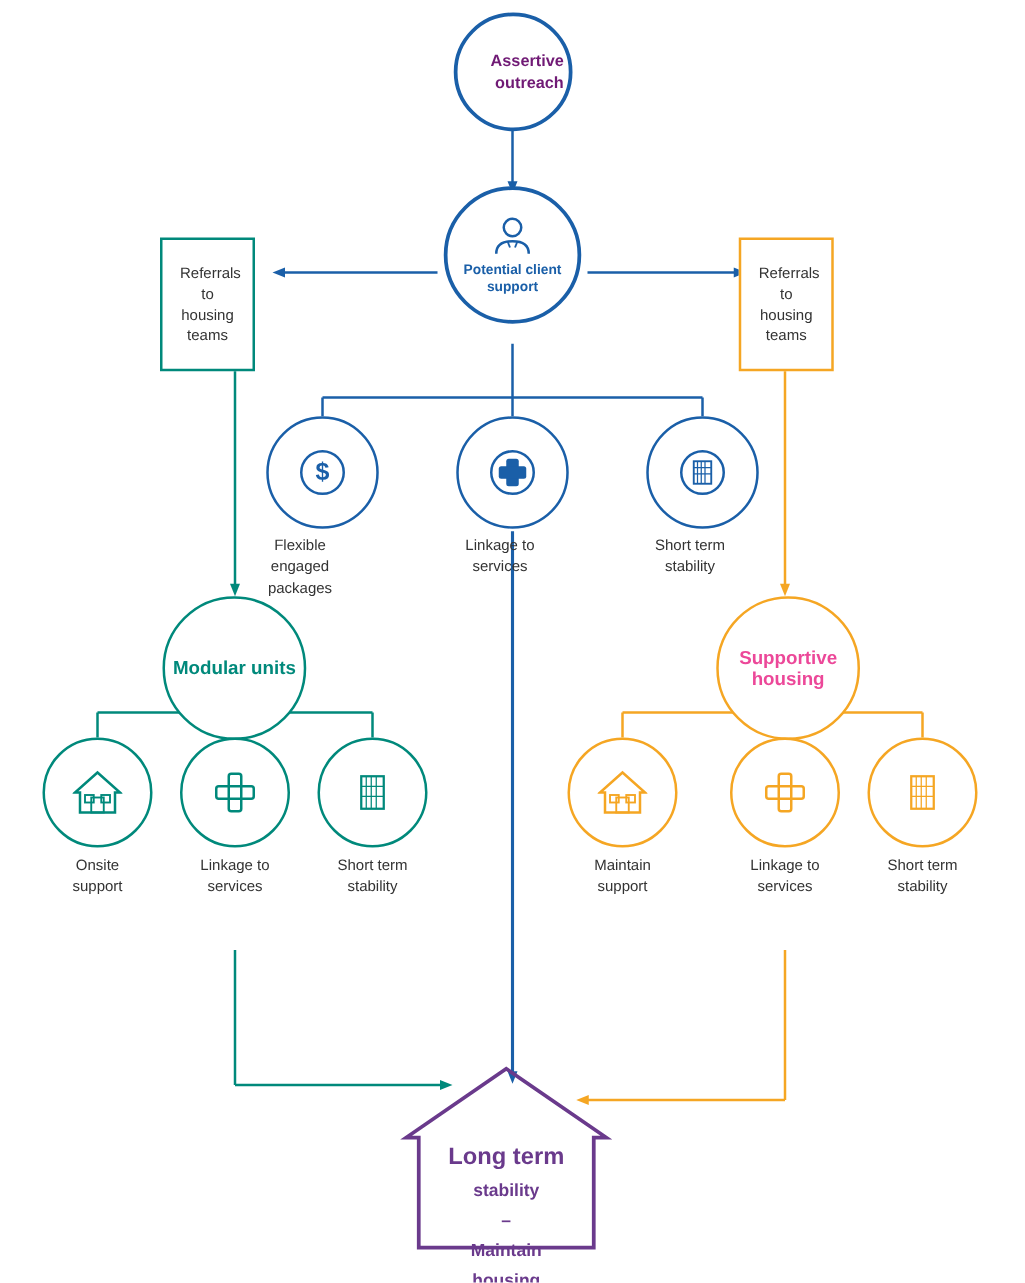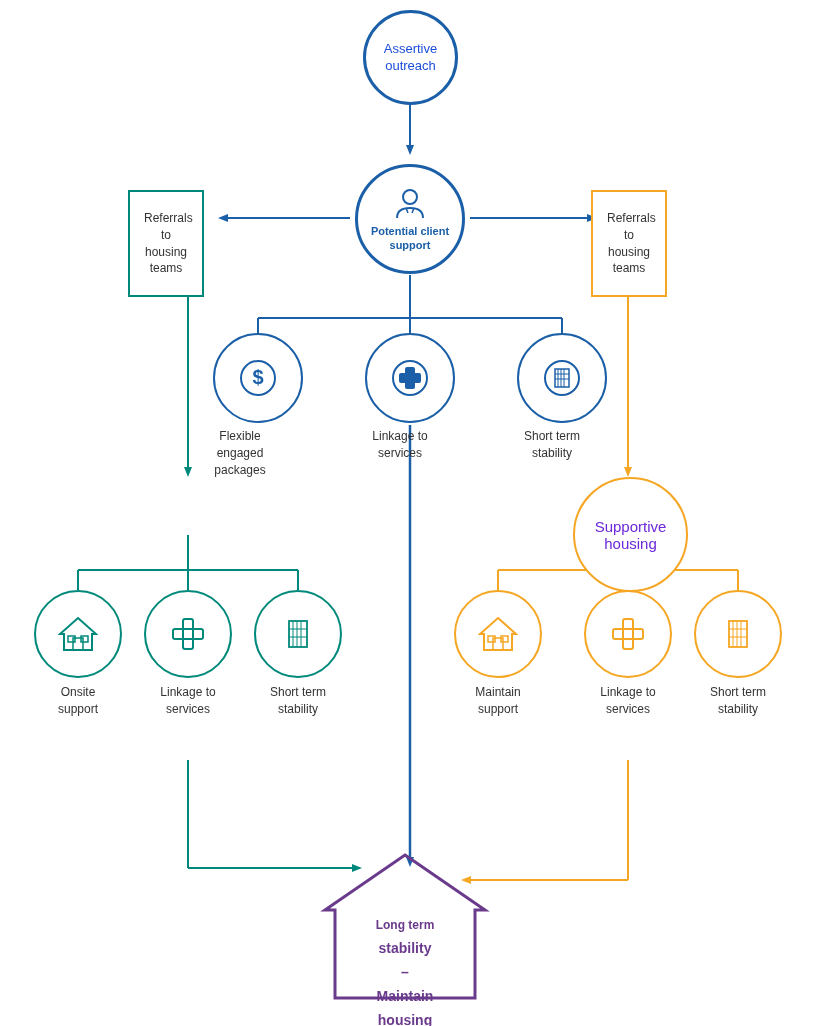--- a/index.html
+++ b/index.html
@@ -80,22 +80,22 @@
       text-align: center;
       color: #333;
       line-height: 1.4;
     }
     .label-bold-teal {
       font-weight: bold;
       color: #00897b;
       font-size: 14px;
     }
     .label-bold-orange {
-      font-weight: normal;
-      color: #6d28d9;
+      font-weight: bold;
+      color: #ec4899;
       font-size: 14px;
     }
 
     
     .connector-svg {
       position: absolute;
       top: 0; left: 0;
       pointer-events: none;
     }
 
@@ -158,24 +158,24 @@
     <line x1="188" y1="760" x2="188" y2="868" stroke="#00897b" stroke-width="2"></line>
     <line x1="188" y1="868" x2="355" y2="868" stroke="#00897b" stroke-width="2"></line>
     <polygon points="362,868 352,864 352,872" fill="#00897b"></polygon>
 
     <line x1="628" y1="760" x2="628" y2="880" stroke="#f5a623" stroke-width="2"></line>
     <line x1="628" y1="880" x2="468" y2="880" stroke="#f5a623" stroke-width="2"></line>
     <polygon points="461,880 471,876 471,884" fill="#f5a623"></polygon>
   </svg>
 
   <div class="circle circle-blue-top" style="left:363px; top:10px;">
-    <span style="font-size:13px; font-weight:normal; color:#1d4ed8; line-height:1.3; text-align:center; padding:4px;">Assertive outreach</span>
-  </div>
-
-  <div class="circle circle-blue-large" style="left:355px; top:164px; width:110px; height:110px;">
+    <span style="font-size:13px; font-weight:bold; color:#701a75; line-height:1.3; text-align:right; padding:4px;">Assertive outreach</span>
+  </div>
+
+  <div class="circle circle-blue-large" style="left:355px; top:149px; width:110px; height:110px;">
 
     <svg width="36" height="36" viewBox="0 0 36 36" class="icon-svg">
       <circle cx="18" cy="11" r="7" fill="none" stroke="#1a5fa8" stroke-width="2"></circle>
       <path d="M5 32 Q5 22 18 22 Q31 22 31 32" fill="none" stroke="#1a5fa8" stroke-width="2"></path>
 
       <line x1="14" y1="22" x2="16" y2="27" stroke="#1a5fa8" stroke-width="1.5"></line>
       <line x1="22" y1="22" x2="20" y2="27" stroke="#1a5fa8" stroke-width="1.5"></line>
     </svg>
     <span style="font-size:11px; font-weight:bold; color:#1a5fa8; line-height:1.3;">Potential client</span>
     <span style="font-size:11px; font-weight:bold; color:#1a5fa8; line-height:1.3;">support</span>
@@ -226,20 +226,24 @@
       <line x1="21" y1="10" x2="21" y2="28" stroke="#1a5fa8" stroke-width="1"></line>
       <line x1="12" y1="15" x2="26" y2="15" stroke="#1a5fa8" stroke-width="1"></line>
       <line x1="12" y1="20" x2="26" y2="20" stroke="#1a5fa8" stroke-width="1"></line>
     </svg>
   </div>
   <div class="label" style="left:507px; top:428px; width:90px;">
     <span>Short term</span><br>
     <span>stability</span>
   </div>
 
+  <div class="circle circle-teal" style="left:130px; top:477px; width:115px; height:115px;">
+    <span class="label-bold-teal" style="font-size:15px; padding:4px; text-align:center;">Modular
+units</span>
+  </div>
 
   <div class="circle circle-orange" style="left:573px; top:477px; width:115px; height:115px;">
     <span class="label-bold-orange" style="font-size:15px; padding:4px; text-align:center;">Supportive
 housing</span>
   </div>
 
   <div class="circle circle-teal" style="left:34px; top:590px; width:88px; height:88px;">
     <svg width="40" height="36" viewBox="0 0 40 36">
 
       <polygon points="20,2 38,18 34,18 34,34 6,34 6,18 2,18" fill="none" stroke="#00897b" stroke-width="2"></polygon>
@@ -319,21 +323,21 @@
     <span>Short term</span><br>
     <span>stability</span>
   </div>
 
   <div class="house-shape" style="left:320px; top:850px; width:170px; height:155px;">
     <svg width="170" height="155" viewBox="0 0 170 155">
 
       <polygon points="85,5 165,60 155,60 155,148 15,148 15,60 5,60" fill="none" stroke="#6a3a8c" stroke-width="3"></polygon>
     </svg>
     <div style="position:absolute; top:62px; left:0; width:170px; text-align:center; line-height:1.5;">
-      <span style="font-weight:bold; color:#6a3a8c; font-size:12px;">Long term</span><br>
+      <span style="font-weight:bold; color:#6a3a8c; font-size:19px;">Long term</span><br>
       <span style="font-weight:bold; color:#6a3a8c; font-size:14px;">stability</span><br>
       <span style="font-weight:bold; color:#6a3a8c; font-size:14px;">–</span><br>
       <span style="font-weight:bold; color:#6a3a8c; font-size:14px;margin-top:47px;">Maintain</span><br>
       <span style="font-weight:bold; color:#6a3a8c; font-size:14px;">housing</span>
     </div>
   </div>
 
 </div>
 
 </body></html>

